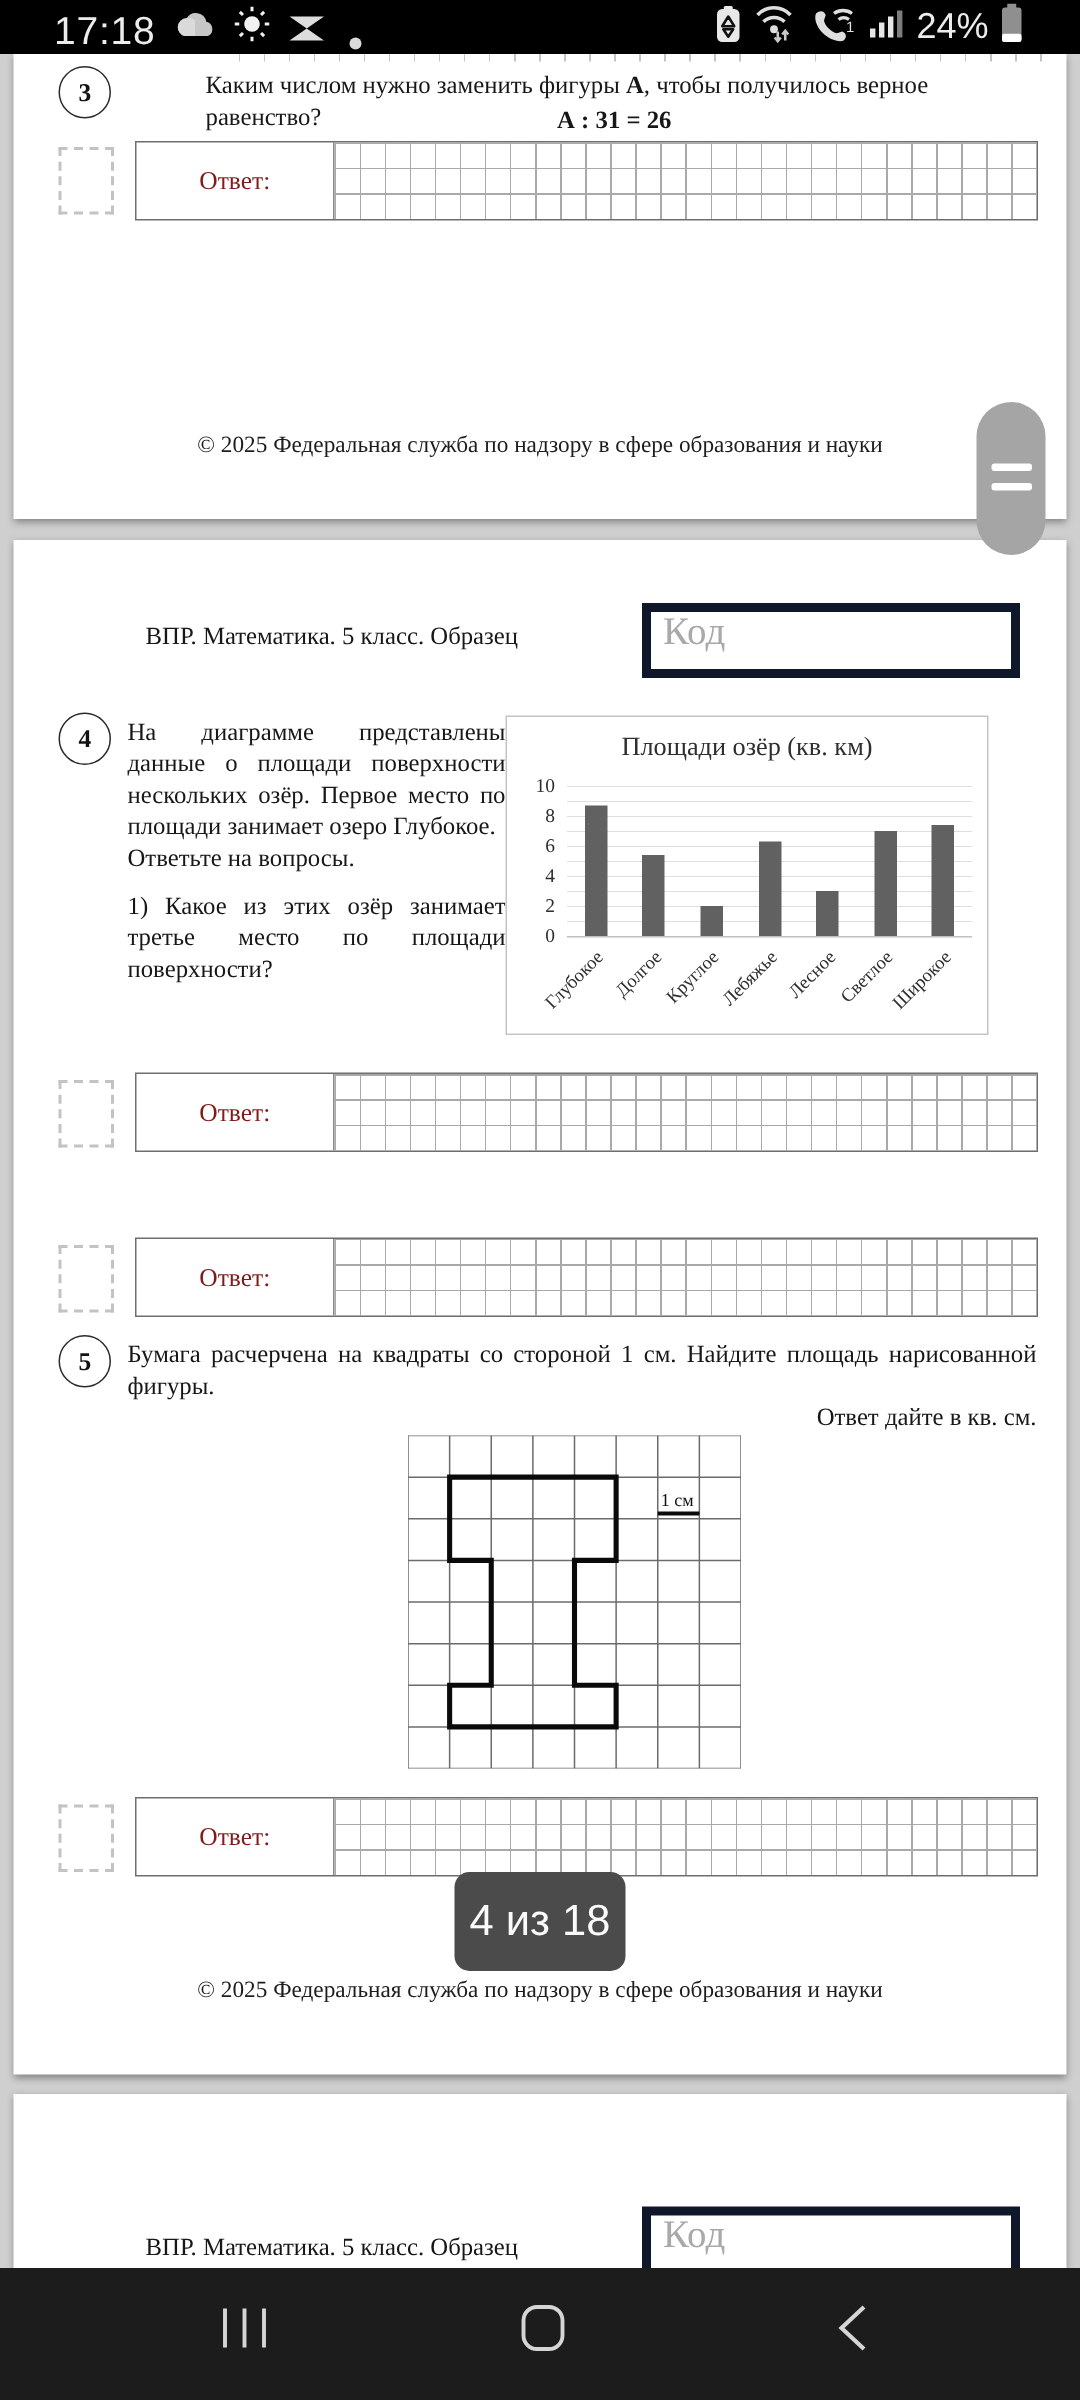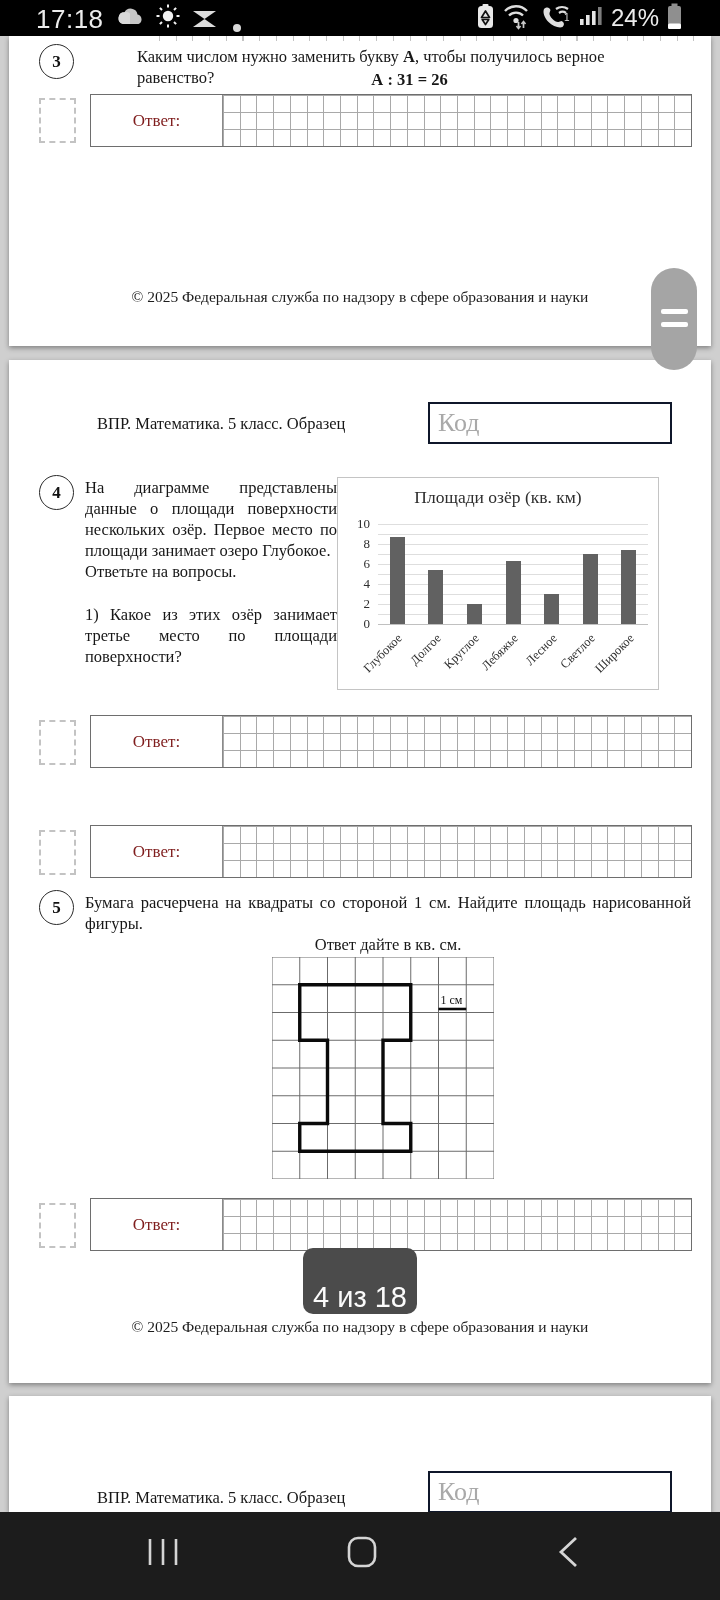--- a/index.html
+++ b/index.html
@@ -30,37 +30,37 @@
   .checkbox{position:absolute;width:33px;height:41px;border:2px dashed #c3c3c3;background:#fff;}
   .ansbox{position:absolute;width:600px;height:51px;border:1px solid #6e6e6e;display:flex;}
   .anslabel{width:131px;border-right:1px solid #8a8a8a;display:flex;align-items:center;justify-content:center;
             font-size:17px;color:#7f1d1d;}
   .ansgrid{width:468px;height:51px;
     background-image:repeating-linear-gradient(90deg,#a9a9a9 0 1px,transparent 1px 16.714px),
                      repeating-linear-gradient(180deg,#a9a9a9 0 1px,transparent 1px 17px);}
   .footer{position:absolute;width:100%;text-align:center;font-size:15.5px;color:#1d1d1d;}
   
   .hdr-title{position:absolute;font-size:16.5px;color:#171717;}
-  .codebox{position:absolute;width:240px;height:38px;border:2px solid #0f172a;display:flex;align-items:center;}
+  .codebox{position:absolute;width:240px;height:38px;border:6px solid #0f172a;display:flex;align-items:flex-start;}
   .codebox span{color:#a9a9a9;font-size:26px;padding-left:8px;line-height:1;}
   
   .chartbox{position:absolute;width:320px;height:211px;border:1px solid #c4c4c4;background:#fff;}
   .charttitle{position:absolute;top:9px;left:0;width:100%;text-align:center;font-size:17.5px;color:#2e2e2e;}
   .plot{position:absolute;left:40px;top:46px;width:270px;height:100px;
         background:repeating-linear-gradient(180deg,#dedede 0 1px,transparent 1px 10px);
         border-bottom:1px solid #c0c0c0;}
   .ylab{position:absolute;width:32px;text-align:right;font-size:13px;color:#2e2e2e;left:0;}
   .bar{position:absolute;background:#616161;}
   .xlab{position:absolute;width:86px;text-align:right;font-size:12.5px;color:#2e2e2e;
         transform:rotate(-45deg);transform-origin:100% 0;}
   
   .figwrap{position:absolute;}
   
   .toast{position:absolute;left:303px;top:1248px;width:114px;height:66px;background:#4b4b4b;border-radius:10px;
-         display:flex;align-items:flex-end;justify-content:center;color:#fbfbfb;font-size:29px;
+         display:flex;align-items:center;justify-content:center;color:#fbfbfb;font-size:29px;
          font-family:"Liberation Sans",sans-serif;z-index:30;}
   
   .scrollhandle{position:absolute;left:651px;top:268px;width:46px;height:102px;background:#a5a5a5;
                 border-radius:23px;z-index:25;}
   .scrollhandle .hline{position:absolute;left:10px;width:27px;height:5px;background:#fff;border-radius:2px;}
   
   .navbar{position:absolute;left:0;top:1512px;width:720px;height:88px;background:#1c1c1c;z-index:40;}
   .navbtn{position:absolute;top:1530px;width:44px;height:44px;display:flex;align-items:center;
           justify-content:center;z-index:41;}
 </style>
@@ -151,21 +151,21 @@
 
   <div class="viewport">
 
     <div class="page" id="page1">
       <div class="ticks" style="left:150px;top:0;width:545px;"></div>
 
       <div class="qcircle" style="left:30px;top:8px;">
         <span>3</span>
       </div>
       <div class="qtext" style="position:absolute;left:128px;top:10px;width:545px;">
-        <span>Каким числом нужно заменить букву </span><span class="bold">А</span><span>, чтобы получилось верное равенство?</span>
+        <span>Каким числом нужно заменить фигуры </span><span class="bold">А</span><span>, чтобы получилось верное равенство?</span>
       </div>
       <div class="equation" style="position:absolute;left:128px;top:34px;width:545px;">А : 31 = 26</div>
 
       <div class="checkbox" style="left:30px;top:62px;"></div>
       <div class="ansbox" style="left:81px;top:58px;">
         <div class="anslabel">Ответ:</div>
         <div class="ansgrid"></div>
       </div>
 
       <div class="footer" style="top:252px;">© 2025 Федеральная служба по надзору в сфере образования и науки</div>
@@ -176,21 +176,21 @@
       <div class="codebox" style="left:419px;top:42px;">
         <span>Код</span>
       </div>
 
       <div class="qcircle" style="left:30px;top:115px;">
         <span>4</span>
       </div>
       <div class="qtext just" style="position:absolute;left:76px;top:117px;width:252px;">
         <div>На диаграмме представлены данные о площади поверхности нескольких озёр. Первое место по площади занимает озеро Глубокое.</div>
         <div>Ответьте на вопросы.</div>
-        <div style="margin-top:21px;">1) Какое из этих озёр занимает третье место по площади поверхности?</div>
+        <div style="margin-top:10px;">1) Какое из этих озёр занимает третье место по площади поверхности?</div>
       </div>
 
       <div class="chartbox" id="chartbox" style="left:328px;top:117px;">
         <div class="charttitle">Площади озёр (кв. км)</div>
         <div class="plot" id="plot"></div>
       <div class="ylab" style="top: 38px;">10</div>
           <div class="ylab" style="top: 58px;">8</div>
           <div class="ylab" style="top: 78px;">6</div>
           <div class="ylab" style="top: 98px;">4</div>
           <div class="ylab" style="top: 118px;">2</div>
@@ -222,21 +222,21 @@
       <div class="ansbox" style="left:81px;top:465px;">
         <div class="anslabel">Ответ:</div>
         <div class="ansgrid"></div>
       </div>
 
       <div class="qcircle" style="left:30px;top:530px;">
         <span>5</span>
       </div>
       <div class="qtext just" style="position:absolute;left:76px;top:532px;width:606px;">
         <div>Бумага расчерчена на квадраты со стороной 1 см. Найдите площадь нарисованной фигуры.</div>
-        <div style="text-align:center;">Ответ дайте в кв. см.</div>
+        <div style="text-align:right;">Ответ дайте в кв. см.</div>
       </div>
 
       <div class="figwrap" id="figwrap" style="left:263px;top:597px;width:202px;height:222px;"><svg width="222" height="222" viewBox="0 0 222 222">
             <line x1="0" x2="0" y1="0" y2="222" stroke="#6b6b6b" stroke-width="1"></line>
             <line x1="27.75" x2="27.75" y1="0" y2="222" stroke="#6b6b6b" stroke-width="1"></line>
             <line x1="55.5" x2="55.5" y1="0" y2="222" stroke="#6b6b6b" stroke-width="1"></line>
             <line x1="83.25" x2="83.25" y1="0" y2="222" stroke="#6b6b6b" stroke-width="1"></line>
             <line x1="111" x2="111" y1="0" y2="222" stroke="#6b6b6b" stroke-width="1"></line>
             <line x1="138.75" x2="138.75" y1="0" y2="222" stroke="#6b6b6b" stroke-width="1"></line>
             <line x1="166.5" x2="166.5" y1="0" y2="222" stroke="#6b6b6b" stroke-width="1"></line>

